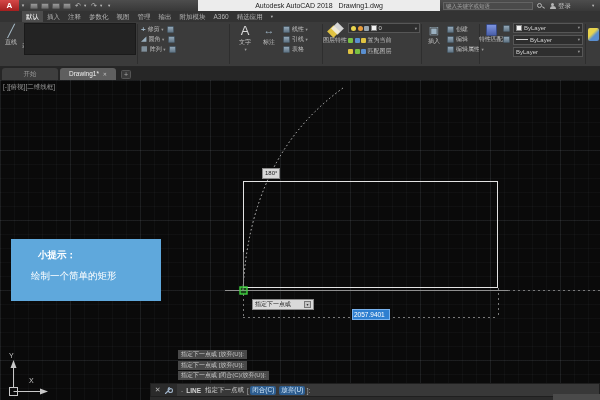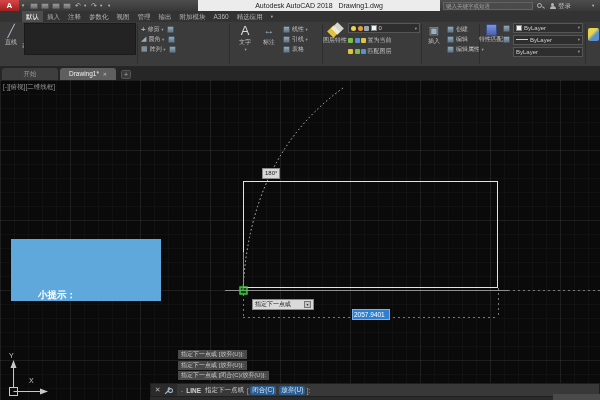--- a/index.html
+++ b/index.html
@@ -45,21 +45,21 @@
   
   #canvas{left:0;top:80px;width:600px;height:320px;background-color:#0a0a0a;
     background-image:
       linear-gradient(rgba(140,150,160,0.10) 1px,transparent 1px),
       linear-gradient(90deg,rgba(140,150,160,0.10) 1px,transparent 1px),
       linear-gradient(rgba(140,150,160,0.05) 1px,transparent 1px),
       linear-gradient(90deg,rgba(140,150,160,0.05) 1px,transparent 1px);
     background-size:70px 70px,70px 70px,14px 14px,14px 14px;}
   .vplabel{left:3px;top:83px;color:#9a9a9a;font-size:6.5px;}
   #tipbox{left:11px;top:239px;width:150px;height:62px;background:#5fa8dc;color:#fff;}
-  .tip-t{left:27px;top:10px;font-size:9.5px;font-weight:bold;margin-top:40px;}
+  .tip-t{left:27px;top:10px;font-size:9.5px;font-weight:bold;}
   .tip-b{left:20px;top:31px;font-size:9.5px;}
   .mini-tip{background:#d9d9d9;border:0.5px solid #8a8a8a;color:#222;font-size:6px;line-height:9px;padding:0 2px;white-space:nowrap;}
   .coord{left:352px;top:309px;width:38px;height:11px;background:#2e7fd0;border:0.5px solid #79b3ef;
          color:#fff;font-size:6.5px;padding:0 1px;line-height:9px;}
   .hist{background:rgba(82,82,82,0.88);color:#c9c9c9;font-size:6px;line-height:9px;padding:0 3px;white-space:nowrap;}
   
   #cmdbar{left:150px;top:383px;width:450px;height:14px;background:#383838;border:1px solid #1f1f1f;display:flex;align-items:center;}
   .cmd-icons{width:26px;height:100%;background:#2b2b2b;display:flex;align-items:center;justify-content:space-evenly;flex:none;}
   .cmd-x{color:#b5b5b5;font-size:7px;}
   .cmd-text{color:#d5d5d5;font-size:6.5px;white-space:nowrap;display:flex;align-items:center;padding-left:4px;}
@@ -281,20 +281,21 @@
       <rect x="9.5" y="387.5" width="8" height="8" fill="none"></rect>
     </g>
   </svg>
 
   <span class="abs vplabel">[-][俯视][二维线框]</span>
   <span class="abs ucslab" style="left:29px;top:377px;">X</span>
   <span class="abs ucslab" style="left:9px;top:352px;">Y</span>
 
   <div class="abs" id="tipbox">
     <span class="abs tip-t">小提示：</span>
+    <span class="abs tip-b">绘制一个简单的矩形</span>
   </div>
 
   <div class="abs mini-tip" style="left:262px;top:168px;">180°</div>
   <div class="abs mini-tip" style="left:252px;top:299px;width:62px;display:flex;align-items:center;">
     <span style="flex:1;">指定下一点或</span>
     <span style="width:7px;height:7px;border:0.5px solid #777;background:#c4c4c4;font-size:4px;line-height:6px;text-align:center;color:#333;">▾</span>
   </div>
   <input class="abs coord" value="2057.9401" style="">
 
   <div class="abs hist" style="left:178px;top:350px;">指定下一点或 [放弃(U)]:</div>

